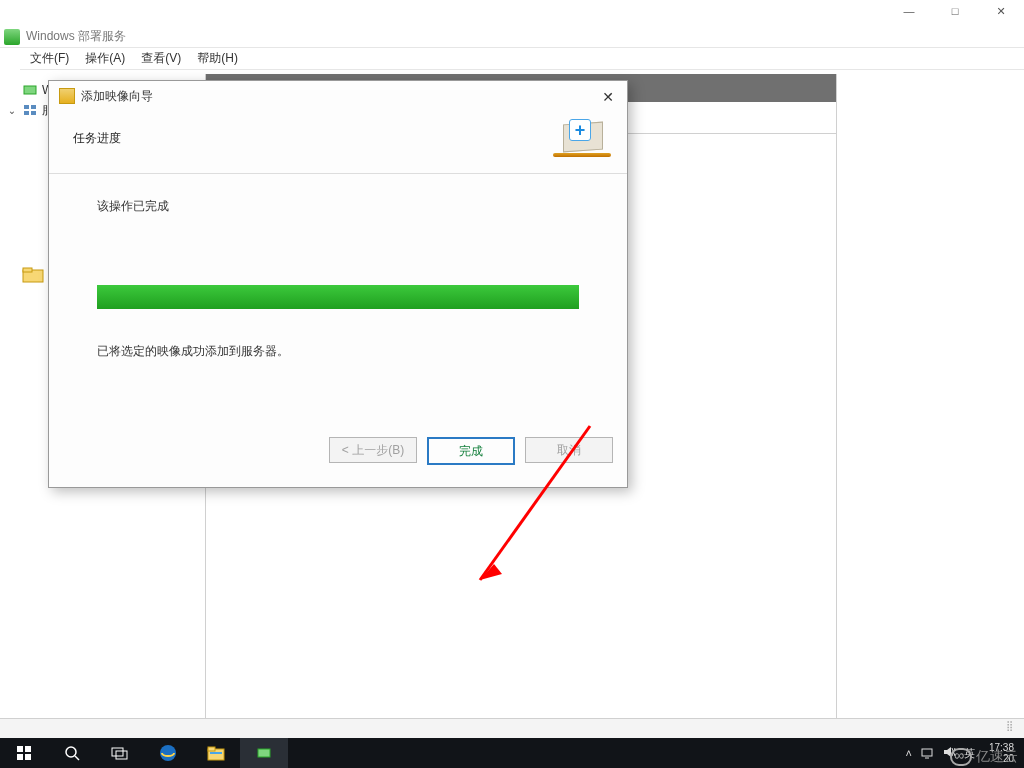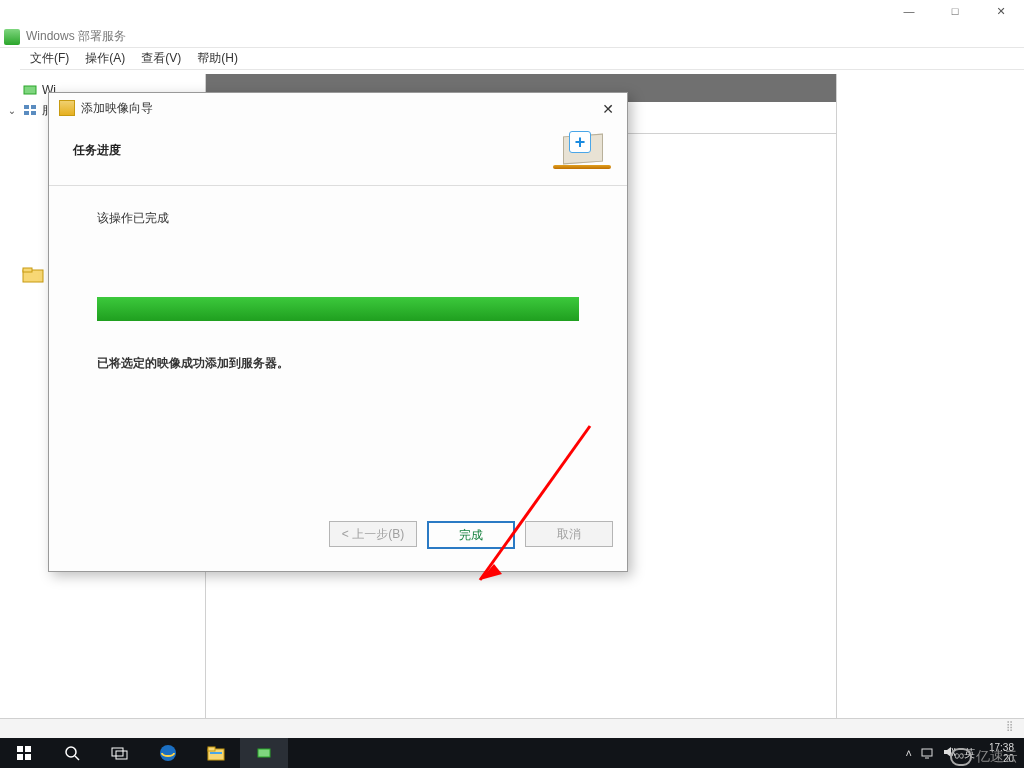--- a/index.html
+++ b/index.html
@@ -25,26 +25,26 @@
   .content-pane { flex:1; display:flex; flex-direction:column; background:#fff;}
   .col-headers { height:28px; background:#707070; display:flex; align-items:center; color:#fff; font-size:12px; }
   .col-headers .col { padding:0 14px; height:100%; display:flex; align-items:center; }
   .tab-head { height:32px; display:flex; align-items:flex-end; font-size:12px; color:#333; padding-left:14px; gap:24px; border-bottom:1px solid #d0d0d0;}
   .empty-msg { padding:14px; font-size:12px; color:#333;}
   .side-pane { width:220px; border-left:1px solid #d0d0d0; background:#fff;}
   .statusbar-main { position:absolute; left:0; right:0; bottom:30px; height:20px; border-top:1px solid #d0d0d0; background:#f4f4f4;}
   .statusbar-main .grip { position:absolute; right:4px; bottom:2px; width:14px; height:14px; color:#aaa; font-size:10px; line-height:8px;}
   
   
-  .dialog { position:absolute; left:48px; top:92px; width:580px; height:480px; background:#fdfdfd; border:1px solid #999; box-shadow: 4px 4px 12px rgba(0,0,0,0.25);}
+  .dialog { position:absolute; left:48px; top:80px; width:580px; height:408px; background:#fdfdfd; border:1px solid #999; box-shadow: 4px 4px 12px rgba(0,0,0,0.25);}
   .dlg-title { height:30px; display:flex; align-items:center; padding-left:10px; font-size:12px; color:#333;}
   .dlg-title .dlg-icon { width:16px; height:16px; margin-right:6px; background:linear-gradient(#f0d070,#e6b020); border:1px solid #c79a10; position:relative;}
   .dlg-close { position:absolute; right:4px; top:4px; width:30px; height:24px; display:flex; align-items:center; justify-content:center; font-size:14px; color:#333;}
   .dlg-header { display:flex; align-items:center; justify-content:space-between; padding:4px 16px 0 24px; border-bottom:1px solid #ddd; padding-bottom:12px;}
-  .dlg-header h3 { font-size:12px; font-weight:bold; margin:0; color:#222;}
+  .dlg-header h3 { font-size:12px; font-weight:normal; margin:0; color:#222;}
   .dlg-header .header-img { width:58px; height:46px; position:relative;}
   .header-img .box3d { position:absolute; left:10px; top:8px; width:40px; height:28px; background:#e8e2d4; border:1px solid #b8b09a; transform: skewY(-4deg);}
   .header-img .plus { position:absolute; left:16px; top:4px; width:22px; height:22px; background:#fff; border:1px solid #4aa6e8; border-radius:3px; color:#1b8be0; font-size:18px; font-weight:bold; text-align:center; line-height:20px;}
   .header-img .bar { position:absolute; left:0; bottom:4px; width:58px; height:4px; background:linear-gradient(#e0a020,#c07000); border-radius:2px;}
   .dlg-body { padding: 24px 48px 0 48px; font-size:12px; color:#333;}
   .progress-wrap { margin-top:70px;}
   .progress-bar { width:100%; height:24px; background:#22aa22; background: linear-gradient(#3cc93c,#1f9f1f);}
   .dlg-footer { position:absolute; left:0; right:0; bottom:0; padding:14px 14px 22px 0; display:flex; justify-content:flex-end; gap:10px;}
   .btn { width:88px; height:26px; font-size:12px; border:1px solid #b5b5b5; background:#f3f3f3; color:#555; display:flex; align-items:center; justify-content:center;}
   .btn.primary { border:2px solid #2a7ac4; background:#fdfdfd; color:#15803d; height:28px; width:88px;}
@@ -204,21 +204,21 @@
       <div class="box3d"></div>
       <div class="plus">+</div>
       <div class="bar"></div>
     </div>
   </div>
   <div class="dlg-body">
     <div>该操作已完成</div>
     <div class="progress-wrap">
       <div class="progress-bar"></div>
     </div>
-    <div style="margin-top:34px;font-weight:bold;">已将选定的映像成功添加到服务器。</div>
+    <div style="margin-top:34px;">已将选定的映像成功添加到服务器。</div>
   </div>
   <div class="dlg-footer">
     <div class="btn disabled">&lt; 上一步(B)</div>
     <div class="btn primary">完成</div>
     <div class="btn disabled">取消</div>
   </div>
 </div>
 
 <svg class="arrow-svg" viewBox="0 0 140 180">
   <line x1="130" y1="6" x2="20" y2="160" stroke="#ff0000" stroke-width="3"></line>

